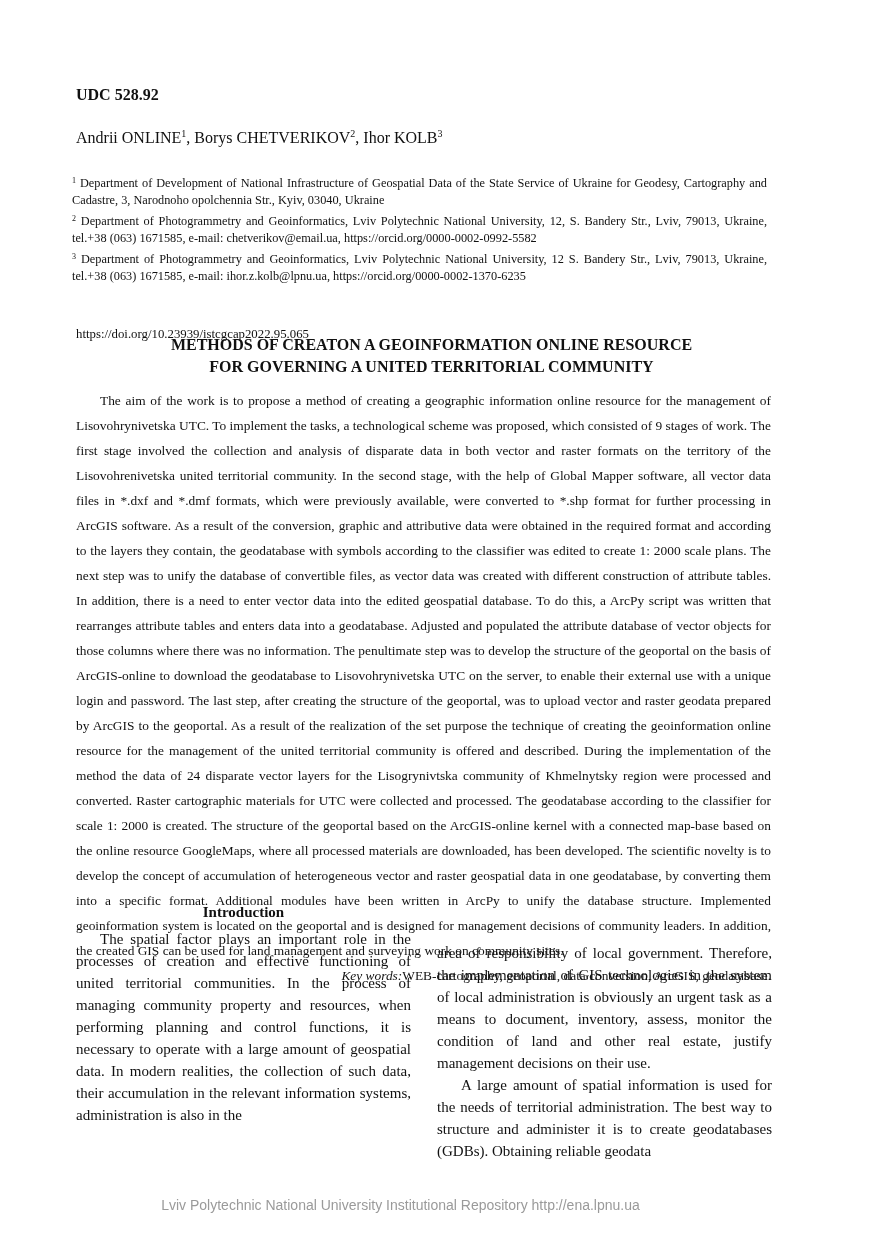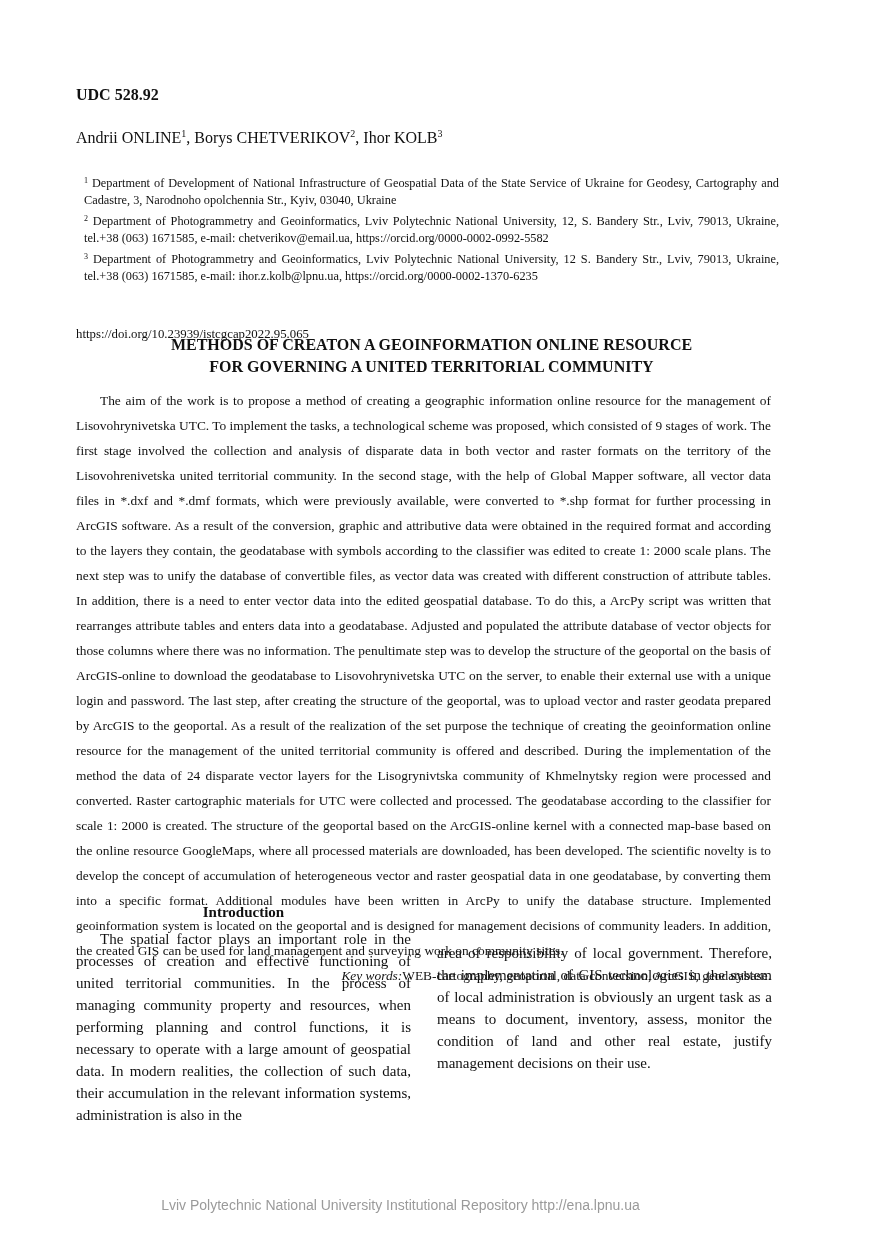--- a/index.html
+++ b/index.html
@@ -1,20 +1,20 @@
 <!DOCTYPE html>
 <html><head>
 <meta charset="utf-8">
 <style>
   html, body { margin: 0; padding: 0; background: #ffffff; }
   body { width: 876px; height: 1240px; position: relative; overflow: hidden; color: #111; font-family: "Liberation Serif", serif; }
   .udc { position: absolute; left: 76px; top: 86px; font-size: 16px; font-weight: bold; }
   .authors { position: absolute; left: 76px; top: 128px; font-size: 16px; }
   .authors sup { font-size: 10px; vertical-align: 6px; }
-  .affils { position: absolute; left: 84px; top: 172px; width: 695px; font-size: 12.3px; line-height: 17.4px; text-align: justify; font-family: Liberation Serif, serif; }
+  .affils { position: absolute; left: 72px; top: 172px; width: 695px; font-size: 12.3px; line-height: 17.4px; text-align: justify; font-family: Liberation Serif, serif; }
   .affils p { margin: 0; }
   .affils sup { font-size: 8px; vertical-align: 4px; }
   .doi { position: absolute; left: 76px; top: 291px; font-size: 12.8px; margin-top: 36px; }
   .title { position: absolute; left: 84px; top: 334px; width: 695px; text-align: center; font-size: 16px; font-weight: bold; line-height: 21.5px; }
   .abstract { position: absolute; left: 76px; top: 388px; width: 695px; font-size: 13.4px; line-height: 25px; text-align: justify; }
   .abstract p { margin: 0; text-indent: 24px; }
   .abstract .kw { text-indent: 24px; text-align: right; }
   .abstract .kw i { font-style: italic; }
   .col { position: absolute; top: 902px; width: 335px; font-size: 15px; line-height: 22px; text-align: justify; }
   .col.left { left: 76px; }
@@ -51,15 +51,16 @@
   <p class="kw"><i>Key words:</i><span>WEB-cartography, geoportal, data conversion, ArcGIS, geodatabase.</span></p>
 </div>
 
 <div class="col left">
   <h3>Introduction</h3>
   <p class="indent">The spatial factor plays an important role in the processes of creation and effective functioning of united territorial communities. In the process of managing community property and resources, when performing planning and control functions, it is necessary to operate with a large amount of geospatial data. In modern realities, the collection of such data, their accumulation in the relevant information systems, administration is also in the</p>
 </div>
 
 <div class="col right">
   <p>area of responsibility of local government. Therefore, the implementation of GIS technologies in the system of local administration is obviously an urgent task as a means to document, inventory, assess, monitor the condition of land and other real estate, justify management decisions on their use.</p>
+  <p class="indent">A large amount of spatial information is used for the needs of territorial administration. The best way to structure and administer it is to create geodatabases (GDBs). Obtaining reliable geodata</p>
 </div>
 
 <div class="footer">Lviv Polytechnic National University Institutional Repository http://ena.lpnu.ua</div>
 
 </body></html>

